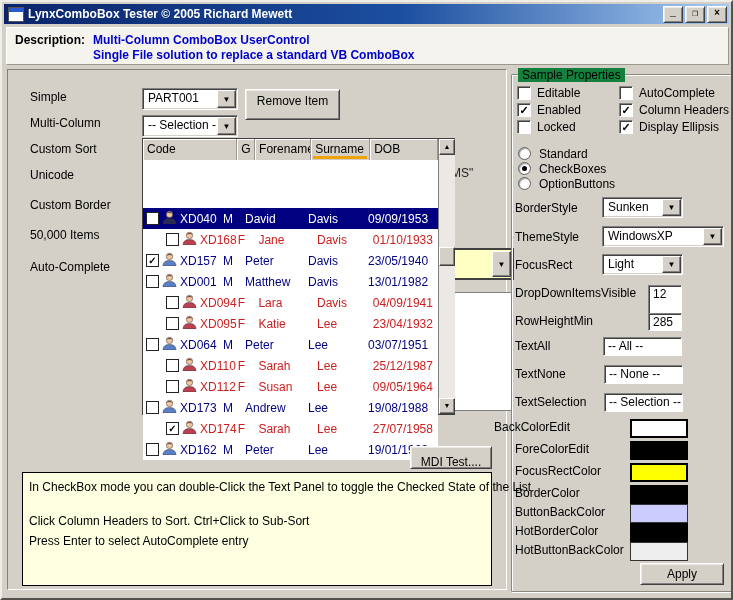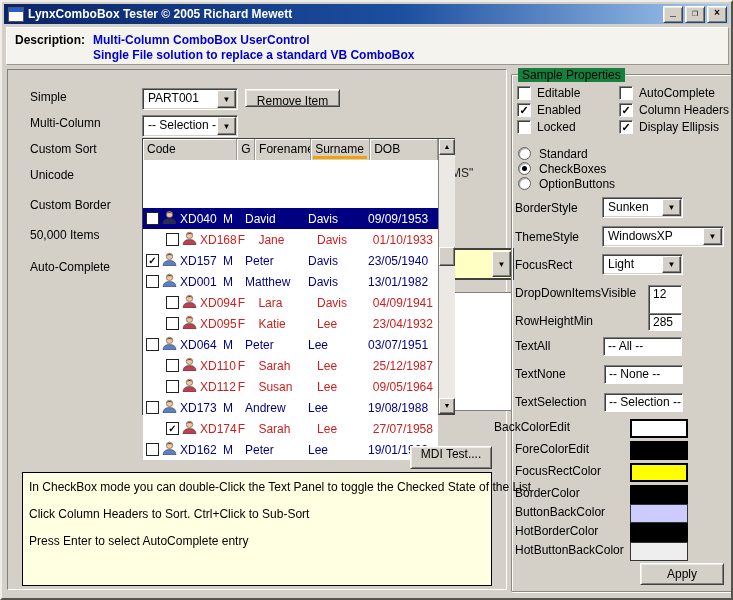--- a/index.html
+++ b/index.html
@@ -78,22 +78,22 @@
   .chk{position:absolute;width:12px;height:12px;background:#fff;border:1px solid;border-color:#808080 #fff #fff #808080;
         box-shadow:inset 1px 1px 0 #404040;box-sizing:content-box;display:flex;align-items:center;justify-content:center;
         font-size:11px;font-weight:bold;line-height:11px;}
   .radio{position:absolute;width:11px;height:11px;border-radius:50%;background:#fff;border:1px solid #606060;
         box-shadow:inset 1px 1px 1px #a0a0a0;display:flex;align-items:center;justify-content:center;}
   .radio .dot{width:5px;height:5px;border-radius:50%;background:#000;}
   .numbox,.txtbox{position:absolute;background:#fff;border:1px solid;border-color:#808080 #fff #fff #808080;
         box-shadow:inset 1px 1px 0 #404040;box-sizing:border-box;padding:1px 0 0 4px;overflow:hidden;white-space:nowrap;}
   .swatch{position:absolute;left:628px;width:54px;height:15px;border:2px solid #000;box-sizing:content-box;}
   #apply-btn{left:638px;top:561px;width:84px;height:22px;padding-top:3px;}
-  #mdi-btn{left:408px;top:444px;width:82px;height:23px;padding-top:0;z-index:6;}
-  #remove-btn{left:243px;top:87px;width:95px;height:18px;padding-top:4px;}
+  #mdi-btn{left:408px;top:444px;width:82px;height:23px;padding-top:8px;z-index:6;}
+  #remove-btn{left:243px;top:87px;width:95px;height:31px;padding-top:4px;}
 </style>
 </head>
 <body>
 
 <div id="win">
 
   <div id="titlebar">
     <div id="appicon"></div>
     <span id="title-text">LynxComboBox Tester © 2005 Richard Mewett</span>
     <div class="tbtns">
@@ -329,21 +329,21 @@
       <div class="sbtn" id="sb-up">▲</div>
       <div id="sb-thumb"></div>
       <div class="sbtn" id="sb-down">▼</div>
     </div>
   </div>
 
   <div class="btn3d" id="mdi-btn">MDI Test....</div>
 
   <div id="info-panel">
       <div class="info-line" style="top: 7px;">In CheckBox mode you can double-Click the Text Panel to toggle the Checked State of the List</div>
-      <div class="info-line" style="top: 34px;">Click Column Headers to Sort. Ctrl+Click to Sub-Sort</div>
+      <div class="info-line" style="top: 41px;">Click Column Headers to Sort. Ctrl+Click to Sub-Sort</div>
       <div class="info-line" style="top: 61px;">Press Enter to select AutoComplete entry</div>
     </div>
 
   <div id="gbox"></div>
   <span id="gbox-title">Sample Properties</span>
 
   <div id="props"></div>
 
   <div class="btn3d" id="apply-btn">Apply</div>
 

